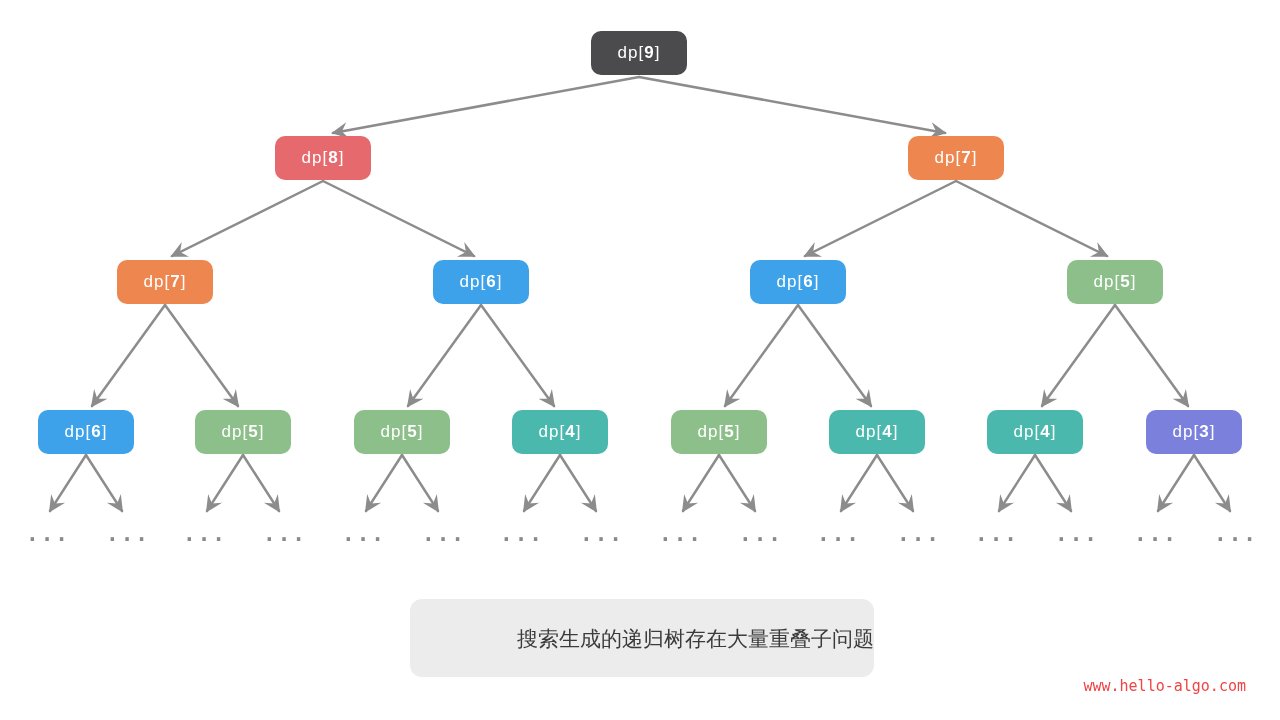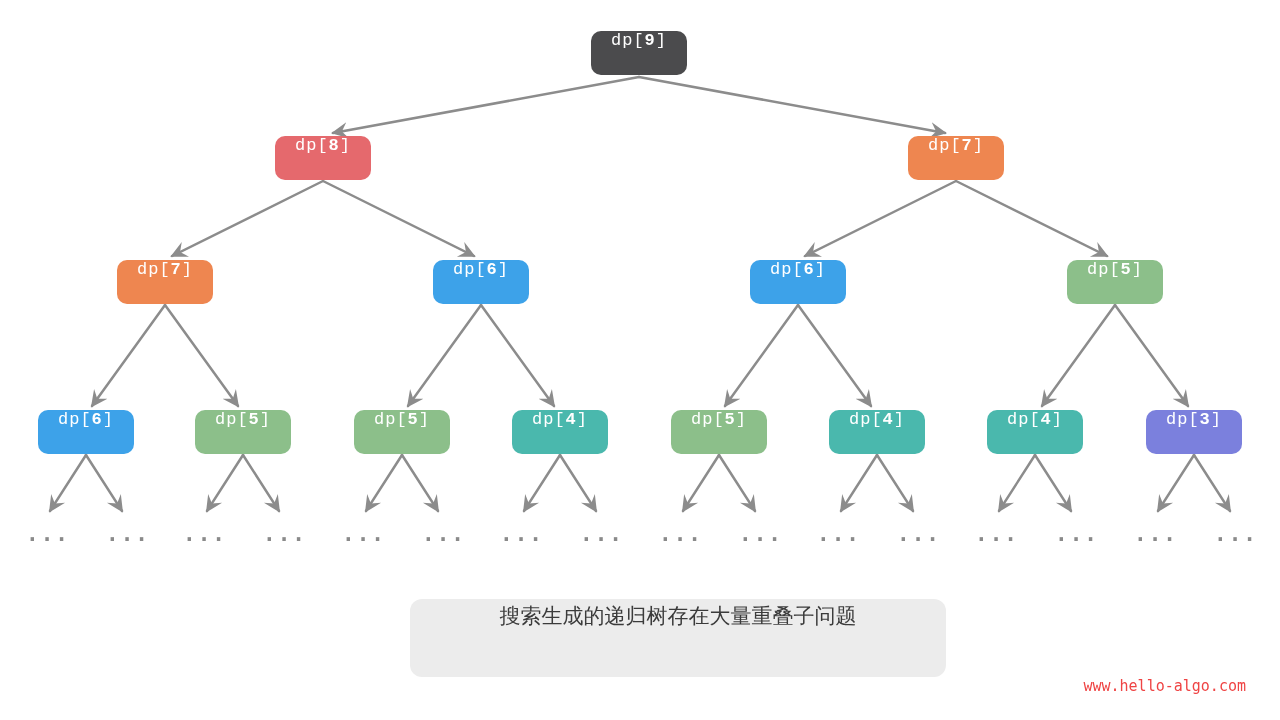--- a/index.html
+++ b/index.html
@@ -4,35 +4,35 @@
 <style>
   html,body{margin:0;padding:0;}
   body{
     width:1280px;height:720px;background:#ffffff;position:relative;overflow:hidden;
     font-family:"Liberation Sans",sans-serif;
   }
   #stage{position:absolute;inset:0;width:1280px;height:720px;}
   #edges{position:absolute;left:0;top:0;width:1280px;height:720px;}
   .node{
     position:absolute;width:96px;height:44px;border-radius:10px;
-    display:flex;justify-content:center;
-    color:#ffffff;font-family:Liberation Mono, monospace;font-size:17px;
+    display:flex;align-items:center;justify-content:center;
+    color:#ffffff;font-family:Liberation Sans, sans-serif;font-size:17px;
     letter-spacing:1px;box-sizing:border-box;
   }
   .node .nn{font-weight:bold;}
   .node .np{font-weight:500;}
   .dots{
     position:absolute;top:524px;width:40px;text-align:center;
     color:#8a8a8a;font-family:"DejaVu Sans Mono",monospace;
     font-weight:bold;font-size:21px;letter-spacing:2px;line-height:21px;
   }
   .caption{
-    position:absolute;left:410px;top:599px;width:536px;height:78px;
+    position:absolute;left:410px;top:599px;width:464px;height:78px;
     background:#ececec;border-radius:12px;color:#3b3b3b;
-    display:flex;flex-direction:column;align-items:center;justify-content:flex-start;
+    display:flex;flex-direction:row;align-items:center;justify-content:flex-end;
     font-size:21px;line-height:33px;
   }
   .cap-line{white-space:nowrap;}
   .formula{
     font-family:"DejaVu Sans Mono",monospace;font-size:20px;margin-left:10px;
   }
   .formula sup{font-weight:bold;font-size:14px;line-height:0;}
   .watermark{
     position:absolute;right:34px;top:677px;
     font-family:"DejaVu Sans Mono",monospace;font-size:15px;color:#ef4444;

